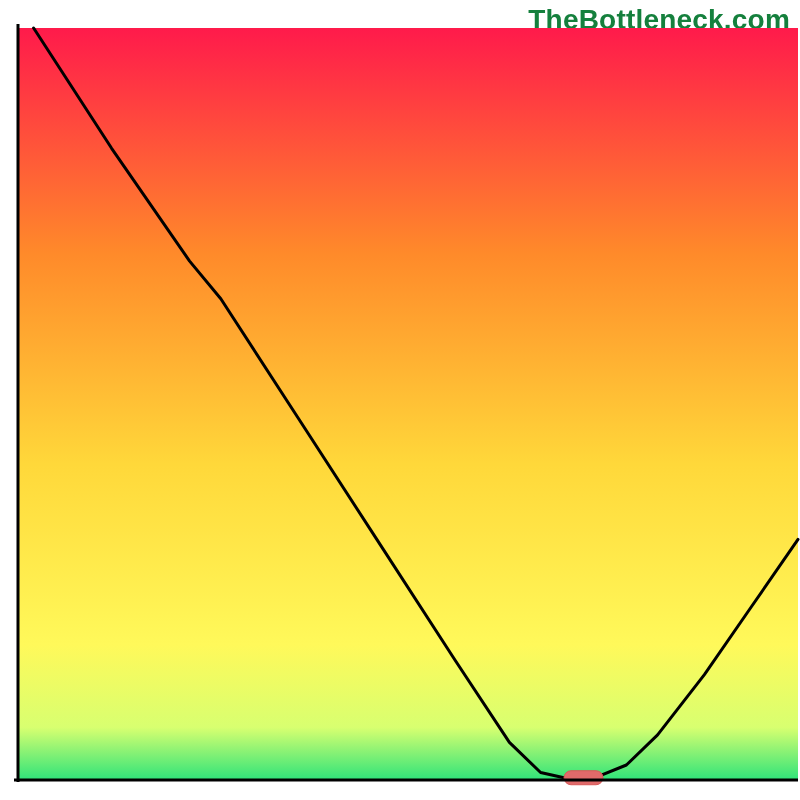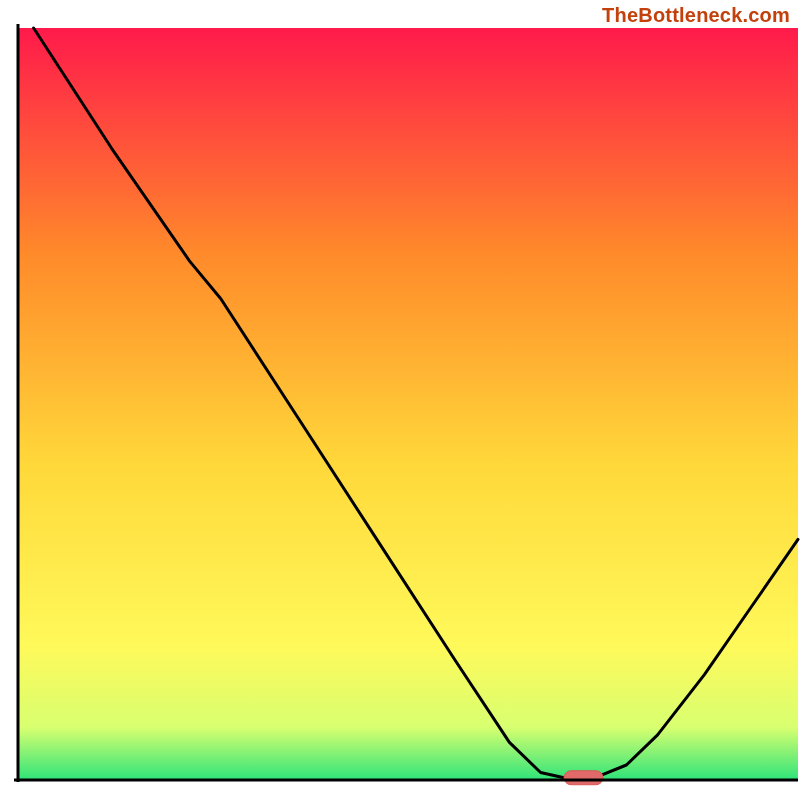--- a/index.html
+++ b/index.html
@@ -12,23 +12,23 @@
   }
   .container {
     position: relative;
     width: 800px;
     height: 800px;
   }
   .attribution {
     position: absolute;
     top: 4px;
     right: 10px;
-    font-size: 20px;
+    font-size: 28px;
     font-weight: bold;
-    color: #c2410c;
+    color: #15803d;
     letter-spacing: 0.2px;
   }
   svg.chart {
     position: absolute;
     left: 0;
     top: 0;
   }
 </style>
 </head>
 <body>

